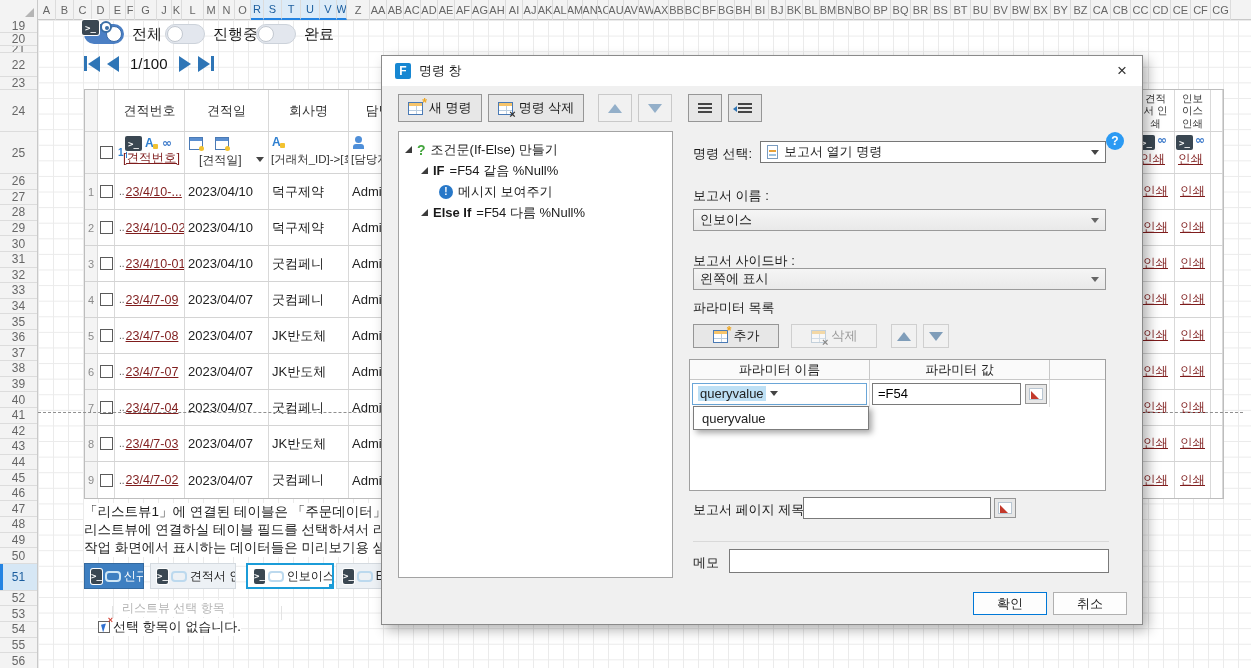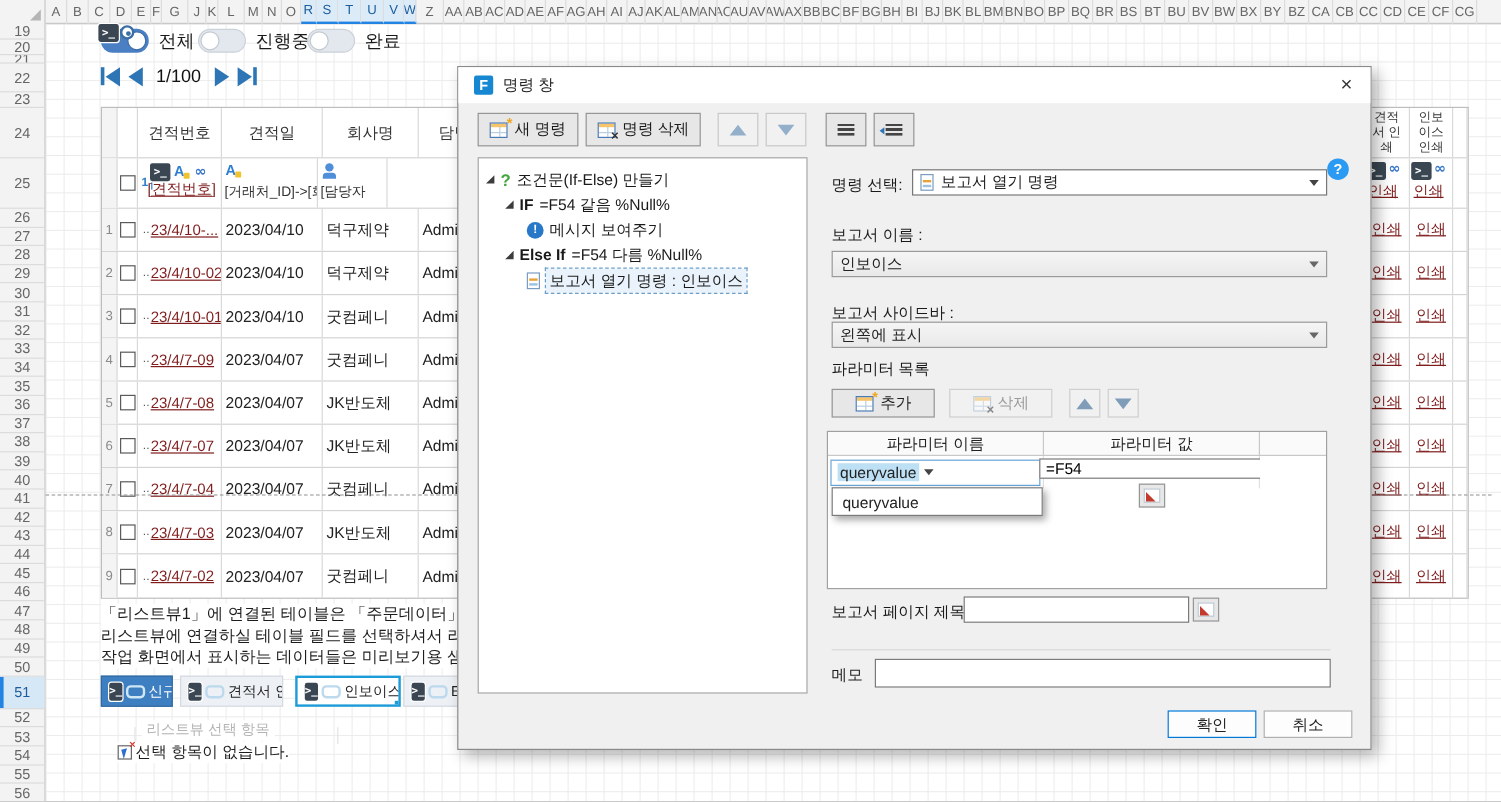--- a/index.html
+++ b/index.html
@@ -370,20 +370,26 @@
       <div class="lc cent" style="width:17px;">
           <span class="cbx"></span>
         </div>
       <div class="lc" style="width:70px; gap:1px; position:relative;">
         <span class="tmpl-num">1</span>
         <span class="cbadge" style="position:absolute; left:10px; top:4px;">&gt;_</span>
         <span class="ico-a" style="position:absolute; left:30px; top:4px;">A</span>
         <span class="ico-link" style="position:absolute; left:47px; top:4px;">∞</span>
         <a class="lnk" style="position:absolute; left:8px; top:18px;">[견적번호]</a>
       </div>
+      <div class="lc" style="width:84px; position:relative;">
+        <span class="ico-cal" style="position:absolute; left:4px; top:5px;"></span>
+        <span class="ico-cal" style="position:absolute; left:30px; top:5px;"></span>
+        <span style="position:absolute; left:14px; top:20px; font-size:12px; color:#333;">[견적일]</span>
+        <span class="chev" style="position:absolute; right:4px; top:25px;"></span>
+      </div>
       <div class="lc" style="width:80px; position:relative;">
         <span class="ico-a" style="position:absolute; left:3px; top:3px;">A</span>
         <span style="position:absolute; left:2px; top:20px; font-size:11.5px; color:#333;">[거래처_ID]-&gt;[회</span>
       </div>
       <div class="lc" style="width:58px; position:relative;">
         <span class="ico-person" style="position:absolute; left:3px; top:4px;"></span>
         <span style="position:absolute; left:2px; top:20px; font-size:11.5px; color:#333;">[담당자</span>
       </div>
     </div>
     <div id="lvbody">
@@ -699,24 +705,20 @@
         </div>
         <div class="titem" style="padding-left: 40px;">
           <span class="info">!</span>
           <span>메시지 보여주기</span>
         </div>
         <div class="titem" style="padding-left: 22px;">
           <span class="exp"></span>
           <b>Else If</b>
           <span>=F54 다름 %Null%</span>
         </div>
-        <div class="titem" style="padding-left: 40px;">
-          <span class="ico-report"></span>
-          <span class="seltxt">보고서 열기 명령 : 인보이스</span>
-        </div>
       </div>
 
     <span class="rp-label" style="left:311px; top:89px;">명령 선택:</span>
     <div class="combo" style="left:378px; top:85px; width:346px;">
       <span class="ico-report"></span>
       <span class="sp">보고서 열기 명령</span>
       <span class="chev"></span>
     </div>
 
     <span class="rp-label" style="left:311px; top:131px;">보고서 이름 :</span>
@@ -758,21 +760,21 @@
         <div class="ptc" style="width:180px;">파라미터 값</div>
         <div class="ptc" style="width:55px; border-right:none;"></div>
       </div>
       <div class="ptr">
         <div class="ptd" style="width:180px;">
           <div class="cellcombo">
             <span class="val sp">queryvalue</span>
             <span class="chev"></span>
           </div>
         </div>
-        <div class="ptd" style="width:180px; gap:4px;flex-direction:column;">
+        <div class="ptd" style="width:180px; gap:4px;">
           <input class="txt" style="flex: 1 1 0%; min-width: 0px;" value="=F54">
           <span class="ico-pick"></span>
         </div>
         <div class="ptd" style="width:55px; border-right:none;"></div>
       </div>
     </div>
 
     <div class="popup" id="parampopup" style="left:311px; top:350px; width:176px;">
         <div class="popt">queryvalue</div>
       </div>

